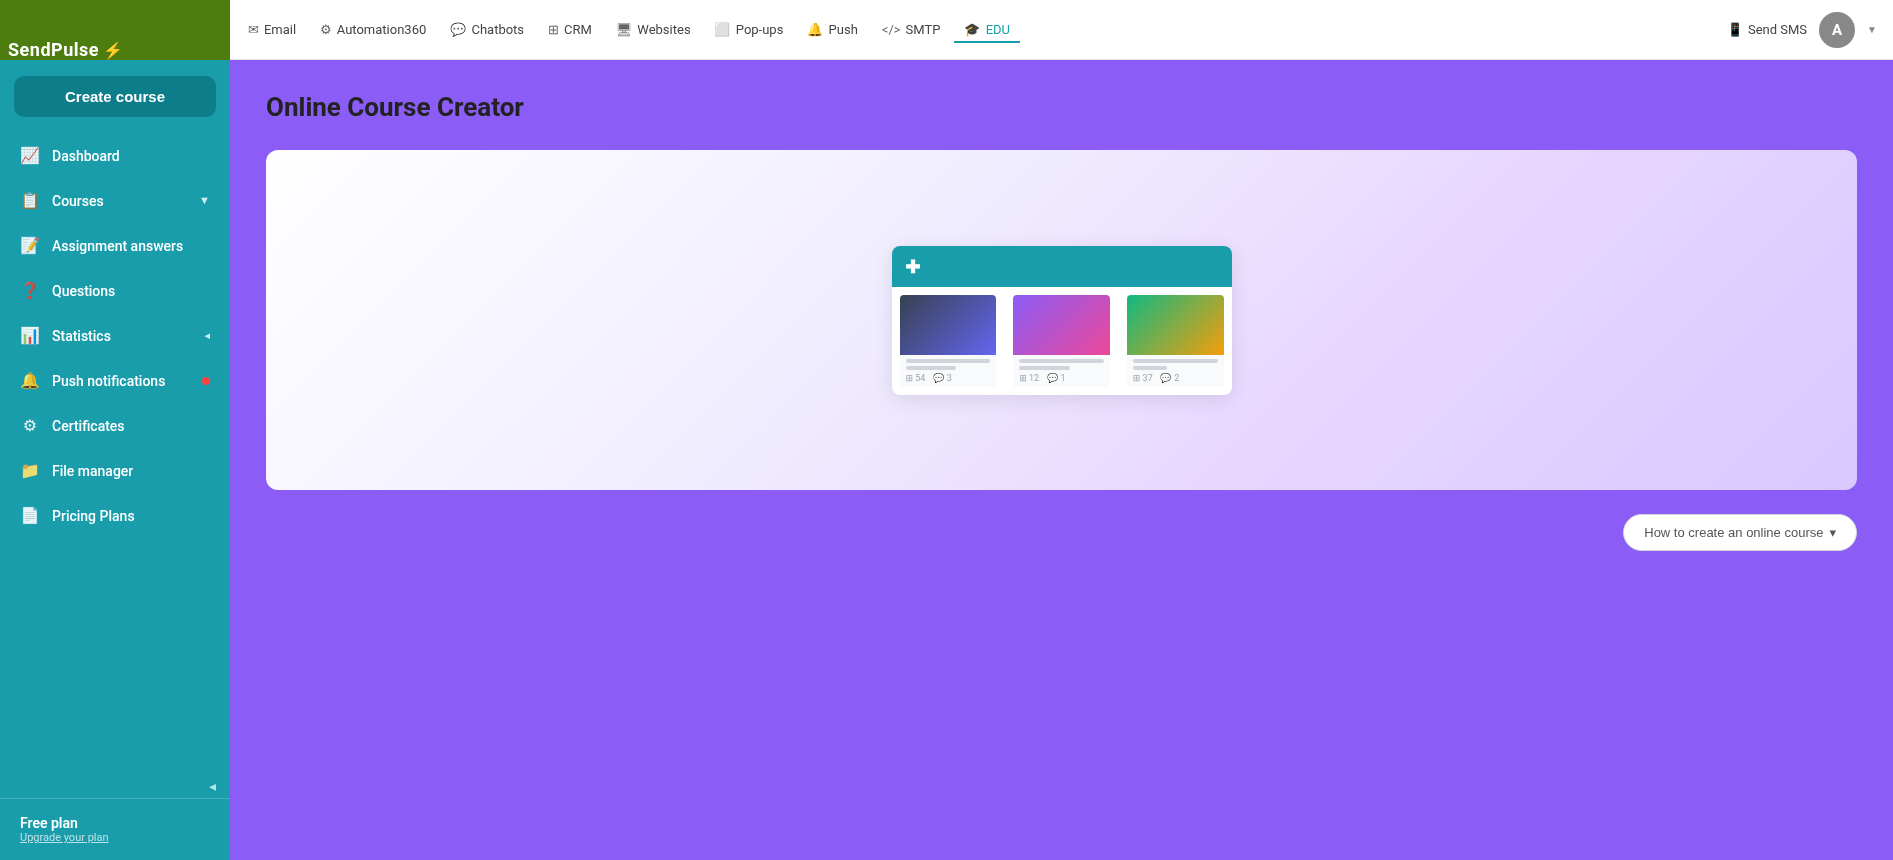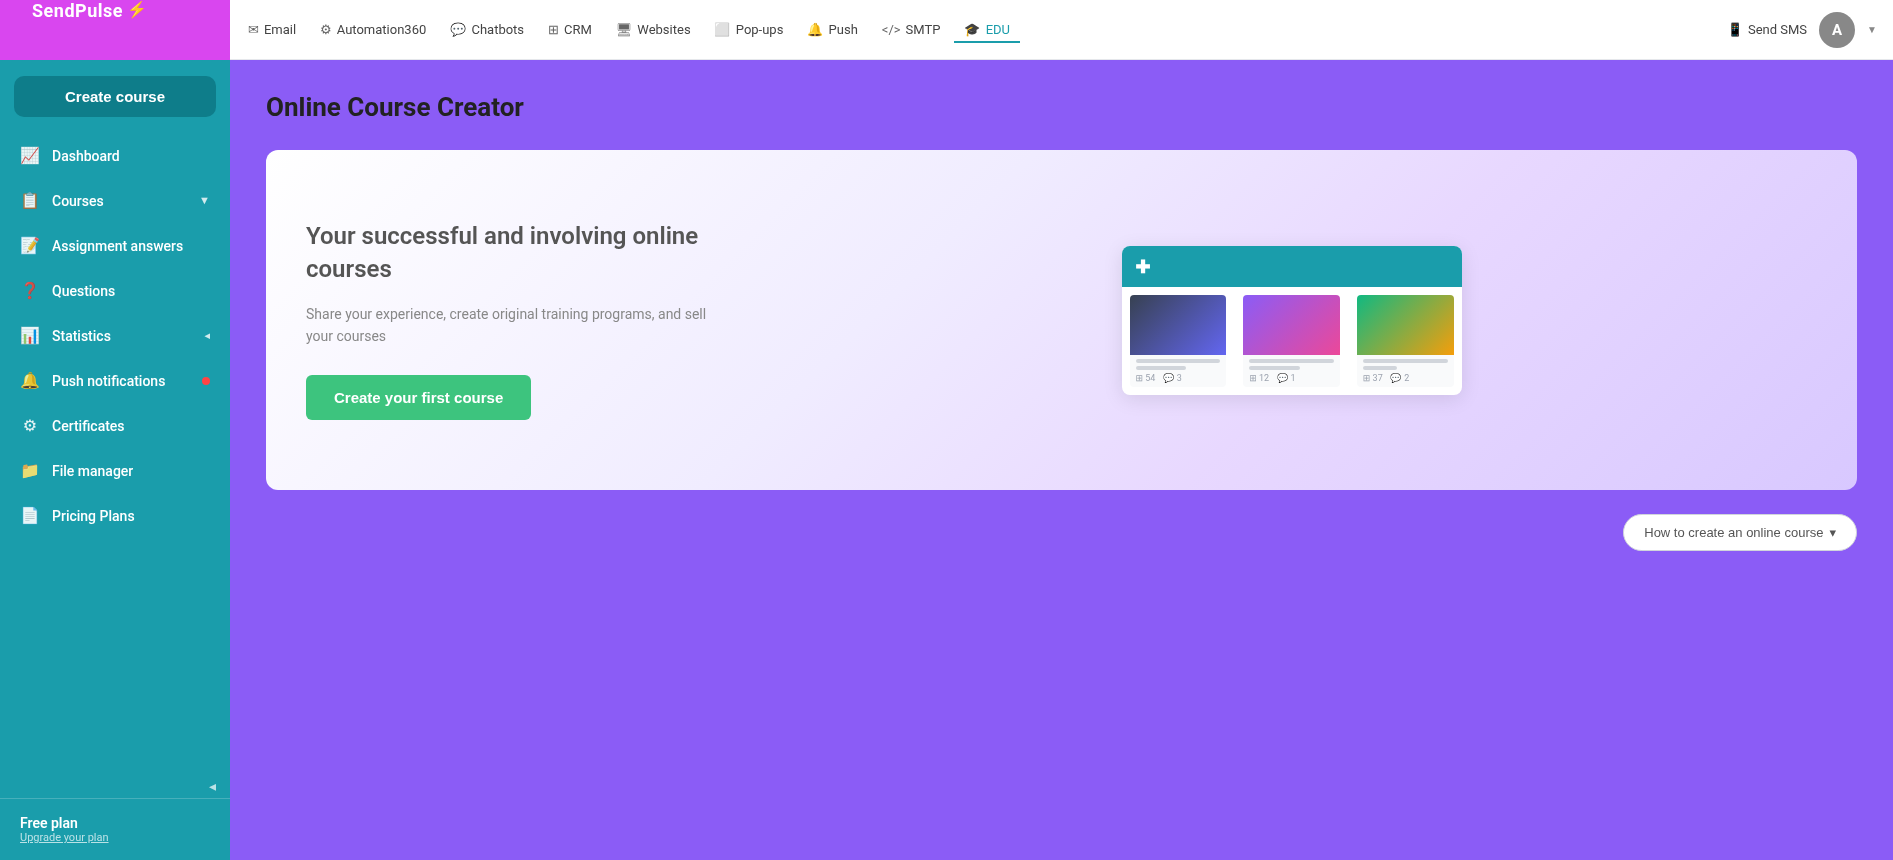--- a/index.html
+++ b/index.html
@@ -11,25 +11,25 @@
       background: #fff;
       border-bottom: 1px solid #e5e7eb;
       display: flex;
       align-items: center;
       padding: 0 16px;
       flex-shrink: 0;
       z-index: 10;
     }
     .logo {
       width: 230px;
-      background: #d946ef;
+      background: #4d7c0f;
       height: 60px;
       display: flex;
-      align-items: flex-start;
-      padding-left: 32px;
+      align-items: flex-end;
+      padding-left: 8px;
       flex-shrink: 0;
       margin-left: -16px;
     }
     .logo-text {
       color: #fff;
       font-size: 18px;
       font-weight: 700;
       letter-spacing: 0.5px;
     }
     .logo-icon {
@@ -411,25 +411,20 @@
     <div class="sidebar-footer">
       <div class="free-plan">Free plan</div>
       <div class="upgrade-link">Upgrade your plan</div>
     </div>
   </div>
 
   <div class="content">
     <h1 class="page-title">Online Course Creator</h1>
 
     <div class="hero-card">
-      <div class="hero-left">
-        <div class="hero-heading">Your successful and involving online courses</div>
-        <div class="hero-subtext">Share your experience, create original training programs, and sell your courses</div>
-        <button class="create-first-btn">Create your first course</button>
-      </div>
       <div class="hero-right">
         <div class="course-mockup">
           <div class="mockup-header">
             <span class="mockup-plus">✚</span>
           </div>
           <div class="mockup-cards">
             <div class="mockup-card">
               <div class="mockup-card-thumb dark"></div>
               <div class="mockup-card-info">
                 <div class="mockup-line"></div>

